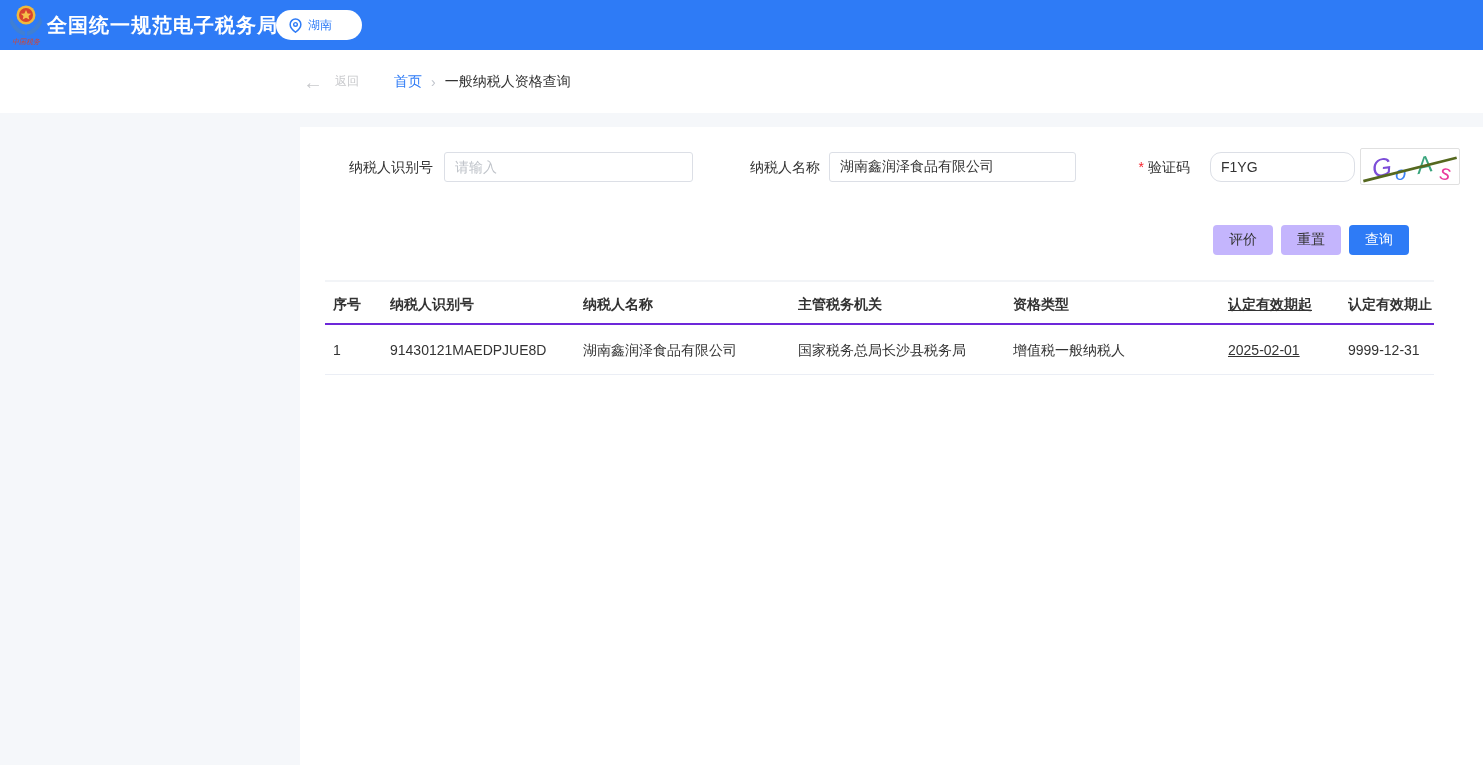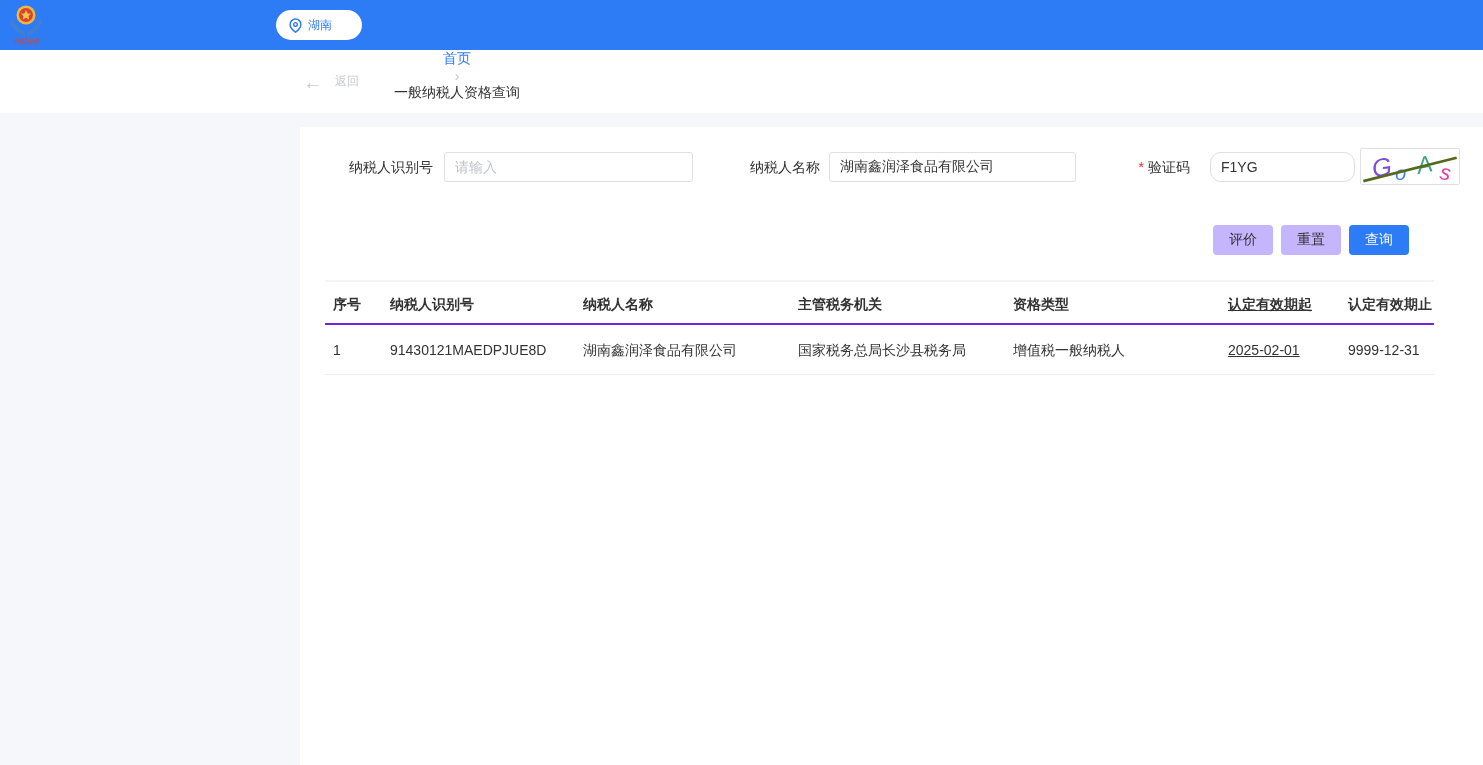--- a/index.html
+++ b/index.html
@@ -17,21 +17,21 @@
                   padding:0 14px 0 12px; cursor:pointer; }
   .region-badge .pin { width:15px; height:15px; margin-right:5px; }
   .region-badge .region-label { color:#2e7bf6; font-size:12px; font-weight:500; }
 
   
   .subheader { position:absolute; left:0; top:50px; width:100%; height:63px; background:#fff; }
   .back-link { position:absolute; left:303px; top:0; height:63px; display:flex; align-items:center;
                color:#c8c9cc; cursor:pointer; }
   .back-link .arrow { font-size:20px; line-height:1; margin-right:12px; }
   .back-link .back-label { font-size:12px; }
-  .breadcrumb { position:absolute; left:394px; top:0; height:63px; display:flex; align-items:center; font-size:14px;flex-direction:column; }
+  .breadcrumb { position:absolute; left:394px; top:0; height:63px; display:flex; align-items:center; font-size:14px; }
   .crumb-home { color:#2e7bf6; cursor:pointer; }
   .crumb-sep { color:#c0c4cc; margin:0 9px; font-size:14px; }
   .crumb-current { color:#333; }
 
   
   .body-bg { position:absolute; left:0; top:113px; width:100%; height:652px; background:#f5f7fa; }
   .card { position:absolute; left:300px; top:14px; right:0; bottom:0; background:#fff; }
 
   
   .f-label { position:absolute; top:25px; height:30px; line-height:30px; font-size:14px;
@@ -81,20 +81,21 @@
 
   <div class="header">
     <svg class="logo" viewBox="0 0 32 42">
       <circle cx="16" cy="11" r="9.5" fill="#f0b93c"></circle>
       <circle cx="16" cy="11" r="7" fill="#d8442f"></circle>
       <path d="M16 6 l1.6 3.4 3.6 .3 -2.7 2.4 .8 3.5 -3.3 -1.9 -3.3 1.9 .8 -3.5 -2.7 -2.4 3.6 -.3 Z" fill="#f5c24a"></path>
       <path d="M1 13 Q7 25 15 27.5 L15 32 Q5 29.5 0 19 Z" fill="#3f7fd4"></path>
       <path d="M31 13 Q25 25 17 27.5 L17 32 Q27 29.5 32 19 Z" fill="#3f7fd4"></path>
       <text x="16" y="40" font-size="7" fill="#d8442f" text-anchor="middle" font-style="italic">中国税务</text>
     </svg>
+    <div class="app-title">全国统一规范电子税务局</div>
     <div class="region-badge">
       <svg class="pin" viewBox="0 0 14 14">
         <path d="M7 1 C4.2 1 2 3.2 2 6 c0 3.4 5 7.3 5 7.3 s5 -3.9 5 -7.3 C12 3.2 9.8 1 7 1 Z" fill="none" stroke="#2e7bf6" stroke-width="1.4"></path>
         <circle cx="7" cy="6" r="1.7" fill="none" stroke="#2e7bf6" stroke-width="1.3"></circle>
       </svg>
       <span class="region-label">湖南</span>
     </div>
   </div>
 
   <div class="subheader">

